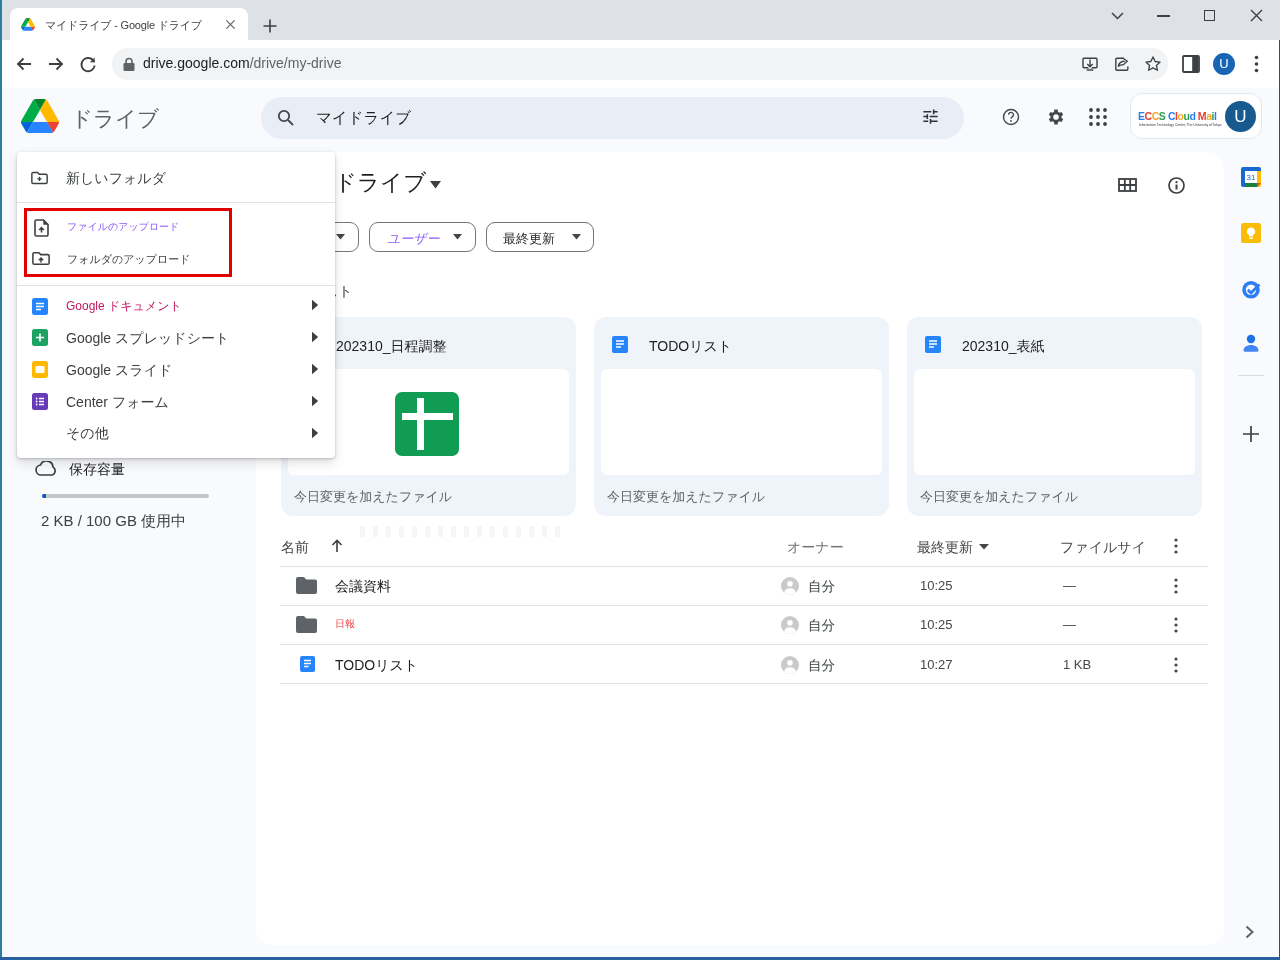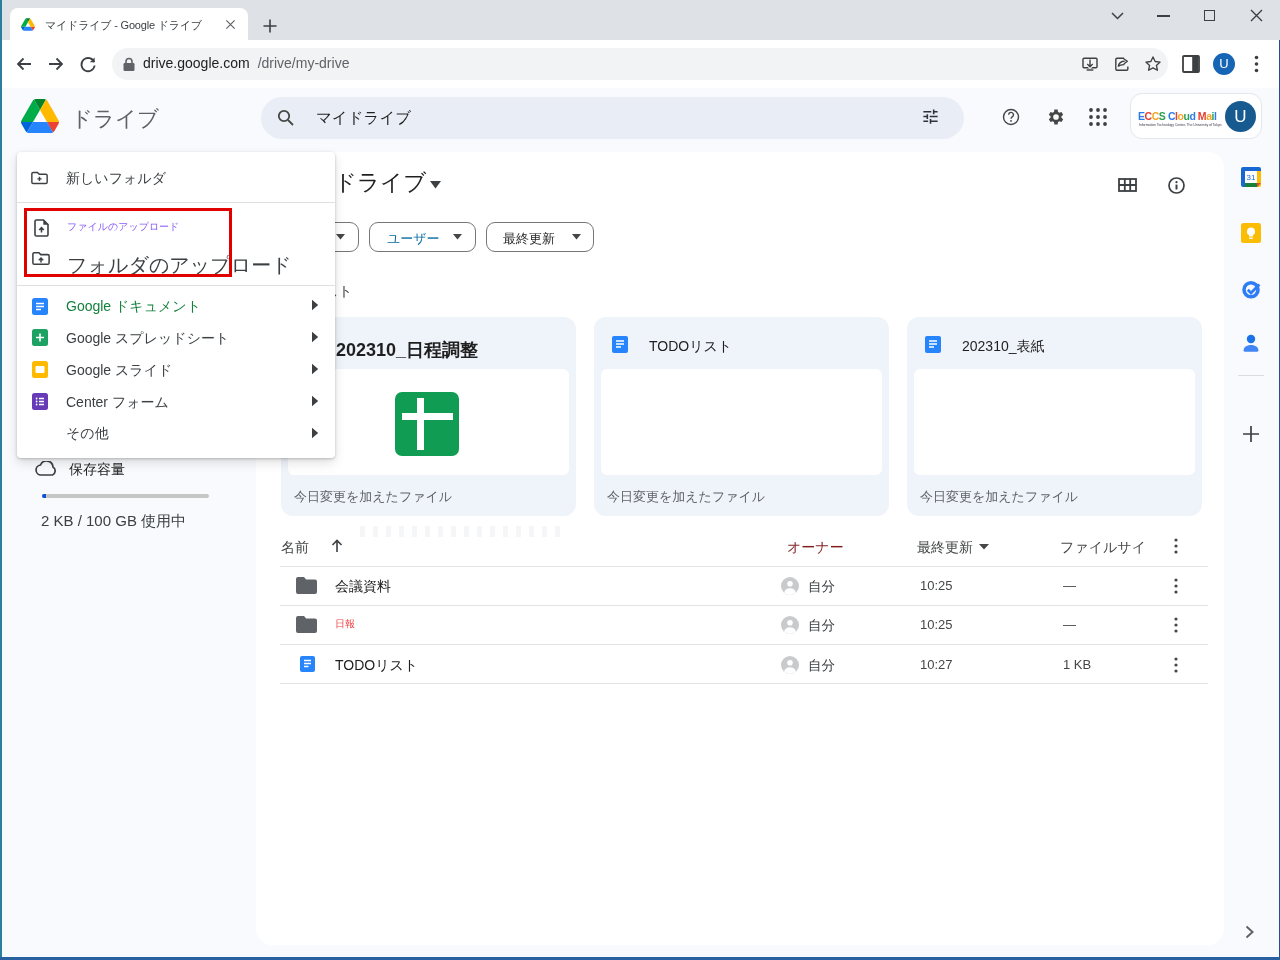--- a/index.html
+++ b/index.html
@@ -49,21 +49,21 @@
   </svg>
 <svg class="abs" style="left:78px;top:54px;" width="20" height="20" viewBox="0 0 20 20">
     <path d="M16.2 8.2 A6.6 6.6 0 1 0 16.6 11.5" stroke="#3c4043" stroke-width="1.8" fill="none"></path>
     <path d="M16.6 3.5 V8.3 H11.8 Z" fill="#3c4043"></path>
   </svg>
 <div class="abs" style="left:112px;top:48px;width:1056px;height:32px;background:#f1f3f4;border-radius:16px;"></div>
 <svg class="abs" style="left:122px;top:57px;" width="14" height="15" viewBox="0 0 14 15">
     <rect x="1.5" y="6" width="11" height="8" rx="1.2" fill="#5f6368"></rect>
     <path d="M4 6 V4.5 a3 3 0 0 1 6 0 V6" stroke="#5f6368" stroke-width="1.6" fill="none"></path>
   </svg>
-<div class="abs" style="left:143px;top:55px;font-size:14px;color:#202124;">drive.google.com<span style="color:#5f6368;padding-left:8px;">/drive/my-drive</span></div>
+<div class="abs" style="left:143px;top:55px;font-size:14px;color:#202124;">drive.google.com<span style="color:#5f6368;">/drive/my-drive</span></div>
 
 <svg class="abs" style="left:1080px;top:54px;" width="20" height="20" viewBox="0 0 24 24">
     <rect x="3.6" y="5" width="16.8" height="11.5" rx="1.2" stroke="#3c4043" stroke-width="1.7" fill="none"></rect>
     <path d="M12 6.5 v8.7 M8.7 12 L12 15.2 L15.3 12" stroke="#ffffff" stroke-width="4.5" fill="none"></path>
     <path d="M12 6.5 v8.7 M8.7 12 L12 15.2 L15.3 12" stroke="#3c4043" stroke-width="1.7" fill="none"></path>
     <path d="M8 19.2 h8" stroke="#3c4043" stroke-width="1.7"></path>
   </svg>
 <svg class="abs" style="left:1112px;top:54px;" width="20" height="20" viewBox="0 0 24 24">
     <path d="M14.5 5 H6 A1.4 1.4 0 0 0 4.6 6.4 V18 A1.4 1.4 0 0 0 6 19.4 H17.6 A1.4 1.4 0 0 0 19 18 V15" stroke="#3c4043" stroke-width="1.7" fill="none"></path>
     <path d="M7.3 15 C8.2 10.6 11 8.7 15.2 8.7" stroke="#ffffff" stroke-width="4" fill="none"></path>
@@ -145,38 +145,38 @@
     <circle cx="8.5" cy="8.5" r="7.5" stroke="#3c4043" stroke-width="1.7" fill="none"></circle>
     <circle cx="8.5" cy="5.2" r="1.1" fill="#3c4043"></circle>
     <path d="M8.5 7.6 V12.5" stroke="#3c4043" stroke-width="2"></path>
   </svg>
 
 <div class="abs" style="left:281px;top:222px;width:78px;height:30px;border:1px solid #747775;border-radius:9px;background:#fff;"></div>
 <svg class="abs" style="left:336px;top:234px;" width="9" height="6" viewBox="0 0 9 6">
     <path d="M0 0 H9 L4.5 5.5 Z" fill="#444746"></path>
   </svg>
 <div class="abs" style="left:369px;top:222px;width:107px;height:30px;border:1px solid #747775;border-radius:9px;background:#fff;"></div>
-<div class="abs" style="left:387px;top:230px;font-size:13px;color:#0369a1;">ユーザー</div>
+<div class="abs" style="left:387px;top:230px;font-size:13px;color:#8b5cf6;font-style:italic;">ユーザー</div>
 <svg class="abs" style="left:453px;top:234px;" width="9" height="6" viewBox="0 0 9 6">
     <path d="M0 0 H9 L4.5 5.5 Z" fill="#444746"></path>
   </svg>
 <div class="abs" style="left:486px;top:222px;width:108px;height:30px;border:1px solid #747775;border-radius:9px;background:#fff;"></div>
 <div class="abs" style="left:503px;top:230px;font-size:13px;color:#1f1f1f;">最終更新</div>
 <svg class="abs" style="left:572px;top:234px;" width="9" height="6" viewBox="0 0 9 6">
     <path d="M0 0 H9 L4.5 5.5 Z" fill="#444746"></path>
   </svg>
 
 <div class="abs" style="left:281px;top:283px;font-size:14px;color:#444746;">サジェスト</div>
 
 <div class="abs" style="left:281px;top:317px;width:295px;height:199px;background:#eff3fa;border-radius:12px;"></div>
 <div class="abs" style="left:594px;top:317px;width:295px;height:199px;background:#eff3fa;border-radius:12px;"></div>
 <div class="abs" style="left:907px;top:317px;width:295px;height:199px;background:#eff3fa;border-radius:12px;"></div>
 
 <div class="abs" style="left:299px;top:337px;width:16px;height:16px;"></div>
-<div class="abs" style="left:336px;top:338px;font-size:18px;font-weight:700;color:#1f1f1f;">202310_日程調整</div>
+<div class="abs" style="left:336px;top:338px;font-size:14px;font-weight:400;color:#1f1f1f;">202310_日程調整</div>
 <svg class="abs" style="left:612px;top:336px;" width="16" height="17" viewBox="0 0 16 17">
     <rect width="16" height="17" rx="2" fill="#2684fc"></rect>
     <path d="M4 5 h8 M4 8 h8 M4 11 h5" stroke="#fff" stroke-width="1.6"></path>
   </svg>
 <div class="abs" style="left:649px;top:338px;font-size:14px;font-weight:500;color:#1f1f1f;">TODOリスト</div>
 <svg class="abs" style="left:925px;top:336px;" width="16" height="17" viewBox="0 0 16 17">
     <rect width="16" height="17" rx="2" fill="#2684fc"></rect>
     <path d="M4 5 h8 M4 8 h8 M4 11 h5" stroke="#fff" stroke-width="1.6"></path>
   </svg>
 <div class="abs" style="left:962px;top:338px;font-size:14px;font-weight:500;color:#1f1f1f;">202310_表紙</div>
@@ -192,21 +192,21 @@
 <div class="abs" style="left:294px;top:488px;font-size:13px;color:#5f6368;">今日変更を加えたファイル</div>
 <div class="abs" style="left:607px;top:488px;font-size:13px;color:#5f6368;">今日変更を加えたファイル</div>
 <div class="abs" style="left:920px;top:488px;font-size:13px;color:#5f6368;">今日変更を加えたファイル</div>
 
 <div class="abs" style="left:360px;top:526px;width:201px;height:11px;background:repeating-linear-gradient(90deg, rgba(90,100,120,0.06) 0 5px, transparent 5px 13px);"></div>
 
 <div class="abs" style="left:281px;top:539px;font-size:14px;color:#444746;">名前</div>
 <svg class="abs" style="left:330px;top:539px;" width="14" height="14" viewBox="0 0 14 14">
     <path d="M7 13 V2 M2.5 6 L7 1.5 L11.5 6" stroke="#3c4043" stroke-width="1.6" fill="none"></path>
   </svg>
-<div class="abs" style="left:787px;top:539px;font-size:14px;color:#7f1d1d;">オーナー</div>
+<div class="abs" style="left:787px;top:539px;font-size:14px;color:#737373;">オーナー</div>
 <div class="abs" style="left:917px;top:539px;font-size:14px;color:#444746;">最終更新</div>
 <svg class="abs" style="left:979px;top:544px;" width="10" height="6" viewBox="0 0 10 6">
     <path d="M0 0 H10 L5 5.5 Z" fill="#444746"></path>
   </svg>
 <div class="abs" style="left:1060px;top:539px;font-size:14px;color:#444746;">ファイルサイ</div>
 <svg class="abs" style="left:1174px;top:538px;" width="4" height="16" viewBox="0 0 4 16">
     <circle cx="2" cy="2" r="1.6" fill="#444746"></circle>
     <circle cx="2" cy="8" r="1.6" fill="#444746"></circle>
     <circle cx="2" cy="14" r="1.6" fill="#444746"></circle>
   </svg>
@@ -324,28 +324,28 @@
 <svg class="abs" style="left:34px;top:219px;" width="15" height="18" viewBox="0 0 15 18">
     <path d="M1 2.5 A1.5 1.5 0 0 1 2.5 1 H9.5 L14 5.5 V15.5 a1.5 1.5 0 0 1 -1.5 1.5 H2.5 A1.5 1.5 0 0 1 1 15.5 Z" stroke="#3c4043" stroke-width="1.6" fill="none"></path>
     <path d="M9.3 1 V5.8 H14" fill="#3c4043"></path>
     <path d="M7.5 13.5 V9 M5.2 11 L7.5 8.6 L9.8 11" stroke="#3c4043" stroke-width="1.6" fill="none"></path>
   </svg>
 <div class="abs" style="left:67px;top:220px;font-size:10px;color:#8b5cf6;">ファイルのアップロード</div>
 <svg class="abs" style="left:32px;top:251px;" width="18" height="15" viewBox="0 0 20 16">
     <path d="M1 3 a1.5 1.5 0 0 1 1.5-1.5 h5.2 l2 2.2 H17.5 A1.5 1.5 0 0 1 19 5.2 V13 a1.5 1.5 0 0 1 -1.5 1.5 H2.5 A1.5 1.5 0 0 1 1 13 Z" stroke="#3c4043" stroke-width="1.7" fill="none"></path>
     <path d="M10 12.5 V8 M7.6 10 L10 7.5 L12.4 10" stroke="#3c4043" stroke-width="1.7" fill="none"></path>
   </svg>
-<div class="abs" style="left:67px;top:252px;font-size:20px;color:#3c4043;">フォルダのアップロード</div>
+<div class="abs" style="left:67px;top:252px;font-size:11px;color:#3c4043;">フォルダのアップロード</div>
 <div class="abs" style="left:17px;top:285px;width:318px;height:1px;background:#e0e0e0;"></div>
 
 <svg class="abs" style="left:32px;top:298px;" width="16" height="17" viewBox="0 0 16 17">
     <rect width="16" height="17" rx="2.5" fill="#2684fc"></rect>
     <path d="M4 5.5 h8 M4 8.5 h8 M4 11.5 h5" stroke="#fff" stroke-width="1.6"></path>
   </svg>
-<div class="abs" style="left:66px;top:298px;font-size:14px;color:#15803d;">Google ドキュメント</div>
+<div class="abs" style="left:66px;top:298px;font-size:12px;color:#be185d;">Google ドキュメント</div>
 <svg class="abs" style="left:32px;top:329px;" width="16" height="17" viewBox="0 0 16 17">
     <rect width="16" height="17" rx="2.5" fill="#1da263"></rect>
     <path d="M8 4.5 V12.5 M4 8.5 H12" stroke="#fff" stroke-width="1.6" fill="none"></path>
   </svg>
 <div class="abs" style="left:66px;top:330px;font-size:14px;color:#3c4043;text-align:right;">Google スプレッドシート</div>
 <svg class="abs" style="left:32px;top:361px;" width="16" height="17" viewBox="0 0 16 17">
     <rect width="16" height="17" rx="2.5" fill="#ffba00"></rect>
     <rect x="3.5" y="5" width="9" height="7" rx="1" fill="#fff"></rect>
   </svg>
 <div class="abs" style="left:66px;top:362px;font-size:14px;color:#3c4043;text-align:right;">Google スライド</div>

